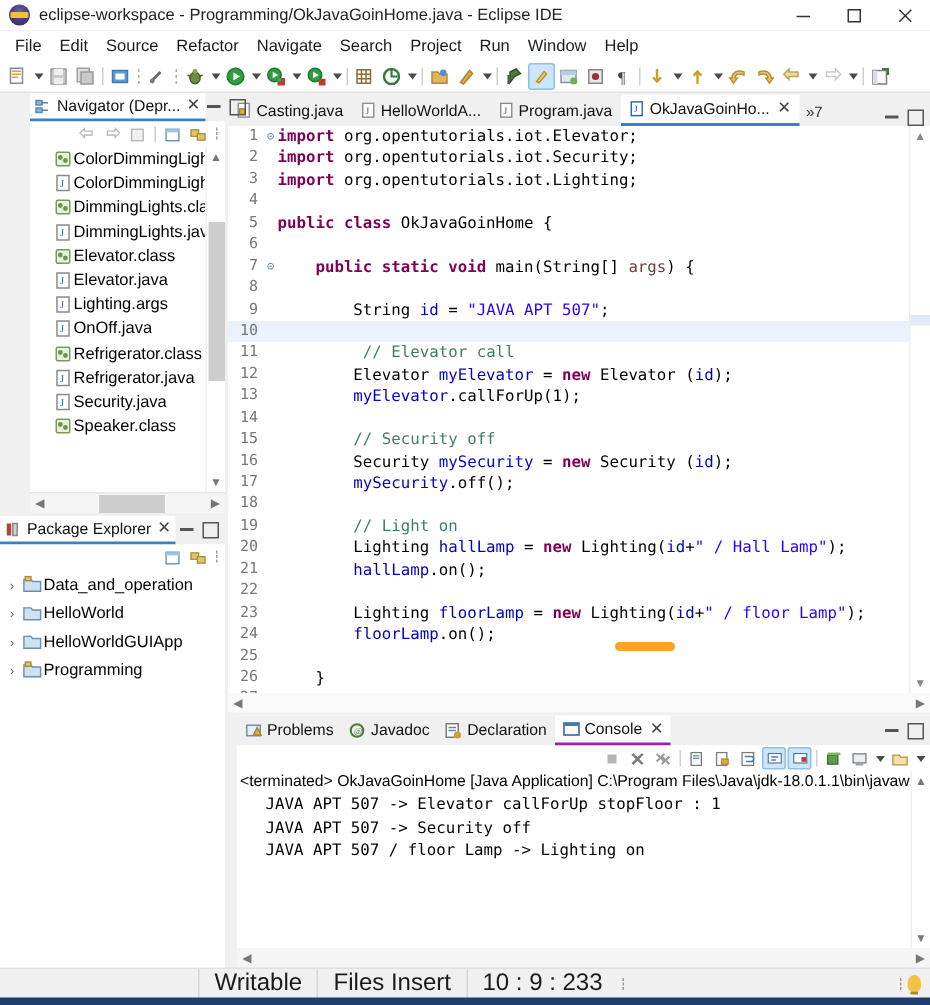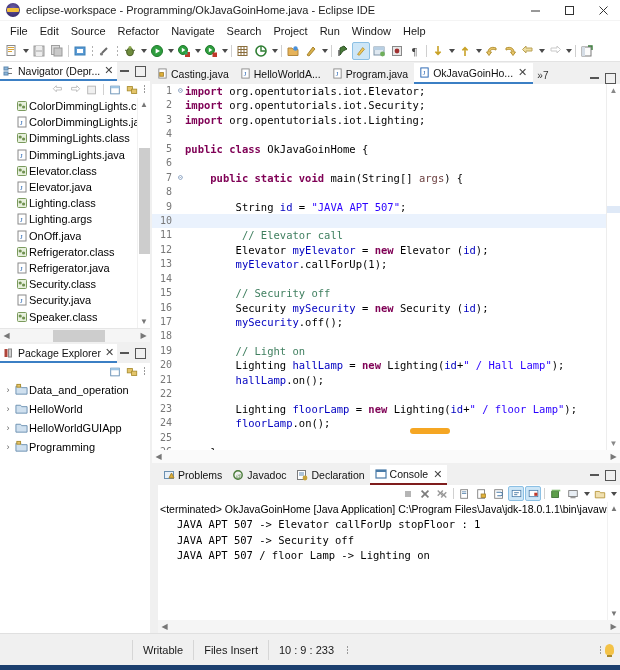--- a/index.html
+++ b/index.html
@@ -391,21 +391,21 @@
     flex: 0 0 auto;
   }
   .ctab {
     display: flex; align-items: center;
     height: 20px;
     padding: 0 5px;
     font-size: 10.5px;
     white-space: nowrap;
     color: #111;
   }
-  .ctab.active { background: #ffffff; border-bottom: 2px solid #7f1d1d; }
+  .ctab.active { background: #ffffff; border-bottom: 2px solid #a21caf; }
   .ctab .ct-icon { margin-right: 3px; display: flex; }
   .ctab .ct-close { margin-left: 5px; font-size: 11px; color: #444; line-height: 1; }
   .ctabbar-spacer { flex: 1 1 auto; }
   .console-toolbar {
     height: 17px; flex: 0 0 auto;
     display: flex; align-items: center; justify-content: flex-end;
     background: #ffffff; padding-right: 2px; gap: 1px;
   }
   .console-body {
     flex: 1 1 auto;
@@ -430,24 +430,24 @@
     font-size: 10.5px;
     line-height: 15px;
     white-space: nowrap;
     color: #000;
     padding-left: 2px;
     overflow: hidden;
   }
 
   
   .statusbar {
-    height: 32px; flex: 0 0 auto;
+    height: 20px; flex: 0 0 auto;
     background: #f0f0f0;
     display: flex; align-items: center;
-    font-size: 11px; color: #1a1a1a;
+    font-size: 16px; color: #1a1a1a;
     border-top: 1px solid #e0e0e0;
   }
   .sb-cell {
     padding: 0 10px;
     height: 20px; display: flex; align-items: center;
     border-left: 1px solid #d6d6d6;
     white-space: nowrap;
   }
   .sb-first { border-left: none; width: 132px; }
   .sb-spacer { flex: 1 1 auto; }
@@ -689,21 +689,21 @@
         </svg>
     </div>
     <div class="tb" style="width:26px"></div>
 
   </div>
 
   <div class="body">
 
     <div class="left-col">
 
-      <div class="view" style="flex:0 0 280px;">
+      <div class="view" style="flex:0 0 280px;margin-left:20px;">
         <div class="view-tabbar">
           <div class="view-tab">
             <span class="vt-icon">
               <svg width="12" height="12" viewBox="0 0 12 12">
                   <rect x="1" y="2" width="4" height="3" fill="#8fb6d8" stroke="#5d88b0"></rect>
                   <rect x="1" y="7" width="4" height="3" fill="#8fb6d8" stroke="#5d88b0"></rect>
                   <line x1="5" y1="3.5" x2="9" y2="3.5" stroke="#7a7a7a"></line>
                   <line x1="5" y1="8.5" x2="9" y2="8.5" stroke="#7a7a7a"></line>
                 </svg>
             </span>
@@ -809,31 +809,20 @@
                     <rect x="2" y="1" width="8" height="10" fill="#fff" stroke="#8a8a8a"></rect>
                     <text x="4" y="8.5" font-size="7" fill="#2060b0" font-family="serif">J</text>
                   </svg>
               </span>
               <span class="tree-label">Elevator.java</span>
             </div>
             <div class="tree-row">
               <span class="tw-arrow"></span>
               <span class="ficon">
                 <svg width="12" height="12" viewBox="0 0 12 12">
-                    <rect x="1.5" y="1.5" width="9" height="9" rx="1" fill="#e7f0dd" stroke="#7a9a5c"></rect>
-                    <circle cx="4.2" cy="5" r="1.6" fill="#6f9150"></circle>
-                    <circle cx="7.6" cy="7" r="1.6" fill="#6f9150"></circle>
-                  </svg>
-              </span>
-              <span class="tree-label">Lighting.class</span>
-            </div>
-            <div class="tree-row">
-              <span class="tw-arrow"></span>
-              <span class="ficon">
-                <svg width="12" height="12" viewBox="0 0 12 12">
                     <rect x="2" y="1" width="8" height="10" fill="#fff" stroke="#8a8a8a"></rect>
                     <text x="4" y="8.5" font-size="7" fill="#2060b0" font-family="serif">J</text>
                   </svg>
               </span>
               <span class="tree-label">Lighting.args</span>
             </div>
             <div class="tree-row">
               <span class="tw-arrow"></span>
               <span class="ficon">
                 <svg width="12" height="12" viewBox="0 0 12 12">
@@ -856,31 +845,20 @@
             </div>
             <div class="tree-row">
               <span class="tw-arrow"></span>
               <span class="ficon">
                 <svg width="12" height="12" viewBox="0 0 12 12">
                     <rect x="2" y="1" width="8" height="10" fill="#fff" stroke="#8a8a8a"></rect>
                     <text x="4" y="8.5" font-size="7" fill="#2060b0" font-family="serif">J</text>
                   </svg>
               </span>
               <span class="tree-label">Refrigerator.java</span>
-            </div>
-            <div class="tree-row">
-              <span class="tw-arrow"></span>
-              <span class="ficon">
-                <svg width="12" height="12" viewBox="0 0 12 12">
-                    <rect x="1.5" y="1.5" width="9" height="9" rx="1" fill="#e7f0dd" stroke="#7a9a5c"></rect>
-                    <circle cx="4.2" cy="5" r="1.6" fill="#6f9150"></circle>
-                    <circle cx="7.6" cy="7" r="1.6" fill="#6f9150"></circle>
-                  </svg>
-              </span>
-              <span class="tree-label">Security.class</span>
             </div>
             <div class="tree-row">
               <span class="tw-arrow"></span>
               <span class="ficon">
                 <svg width="12" height="12" viewBox="0 0 12 12">
                     <rect x="2" y="1" width="8" height="10" fill="#fff" stroke="#8a8a8a"></rect>
                     <text x="4" y="8.5" font-size="7" fill="#2060b0" font-family="serif">J</text>
                   </svg>
               </span>
               <span class="tree-label">Security.java</span>

